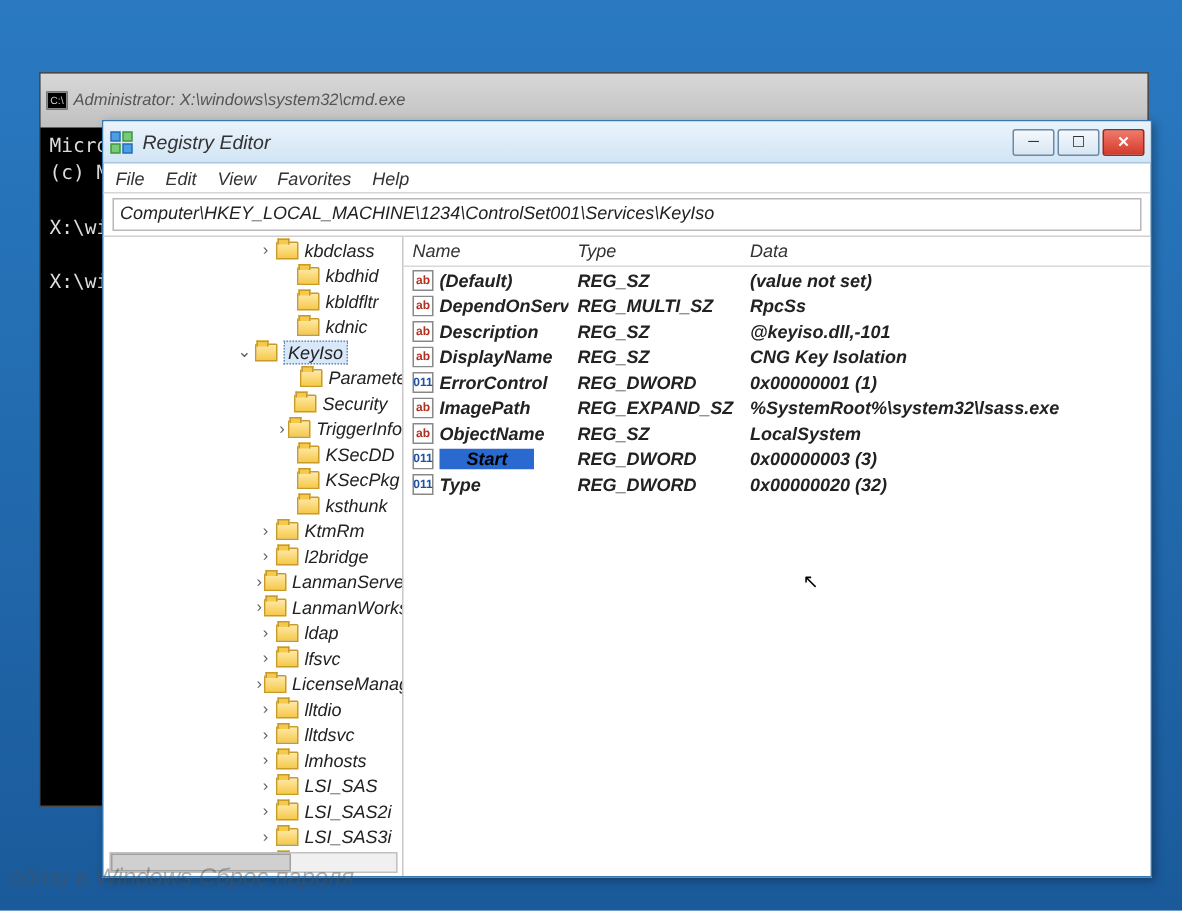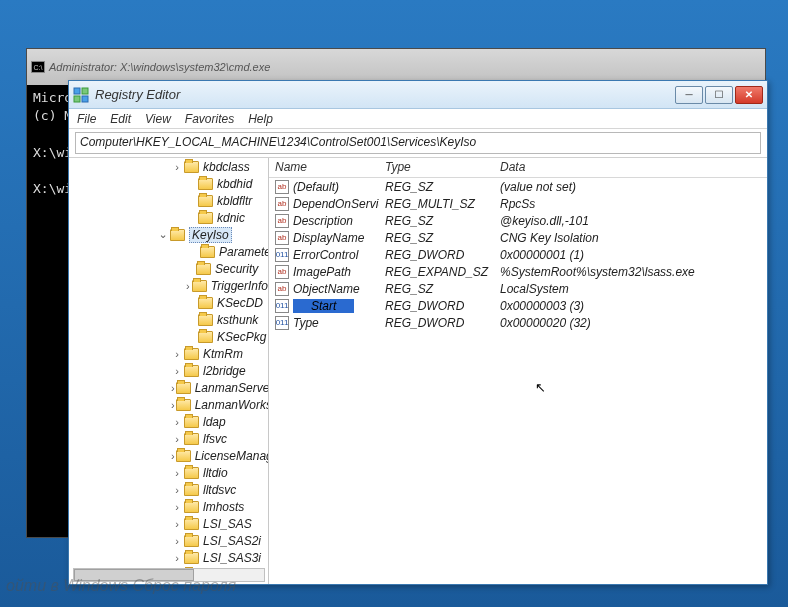--- a/index.html
+++ b/index.html
@@ -184,21 +184,21 @@
 .list-header .col { padding: 2px 6px; }
 .col-name { width: 110px; }
 .col-type { width: 115px; }
 .col-data { flex: 1; }
 .list-row {
   display: flex;
   height: 17px;
   align-items: center;
   white-space: nowrap;
 }
-.list-row .col { padding: 0 6px; overflow:hidden; }
+.list-row .col { padding: 0 6px; overflow:hidden;font-weight:bold; }
 .val-icon {
   width: 14px; height: 14px;
   border: 1px solid #888;
   display: inline-flex;
   align-items:center; justify-content:center;
   font-size: 8px;
   font-style: normal;
   font-family: sans-serif;
   margin-right: 4px;
   background:#fff;
@@ -330,26 +330,26 @@
             <span class="node-label">TriggerInfo</span>
           </div>
           <div class="tree-node" style="padding-left: 116px;">
             <span class="expander"></span>
             <span class="folder-icon"></span>
             <span class="node-label">KSecDD</span>
           </div>
           <div class="tree-node" style="padding-left: 116px;">
             <span class="expander"></span>
             <span class="folder-icon"></span>
+            <span class="node-label">KSecPkg</span>
+          </div>
+          <div class="tree-node" style="padding-left: 116px;">
+            <span class="expander"></span>
+            <span class="folder-icon"></span>
             <span class="node-label">ksthunk</span>
-          </div>
-          <div class="tree-node" style="padding-left: 116px;">
-            <span class="expander"></span>
-            <span class="folder-icon"></span>
-            <span class="node-label">KSecPkg</span>
           </div>
           <div class="tree-node" style="padding-left: 102px;">
             <span class="expander">›</span>
             <span class="folder-icon"></span>
             <span class="node-label">KtmRm</span>
           </div>
           <div class="tree-node" style="padding-left: 102px;">
             <span class="expander">›</span>
             <span class="folder-icon"></span>
             <span class="node-label">l2bridge</span>

